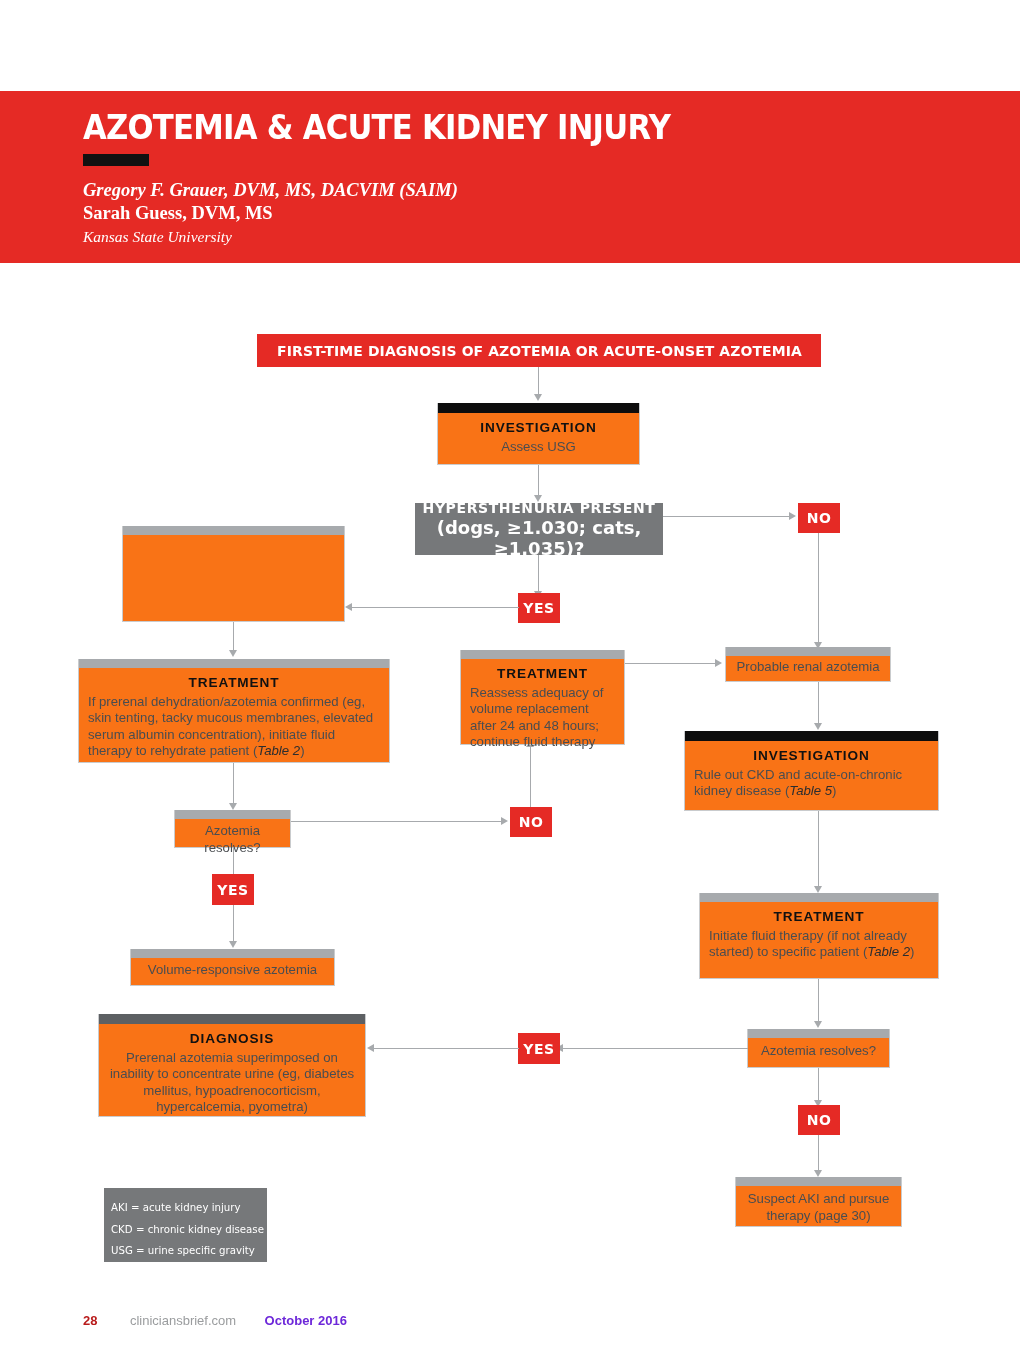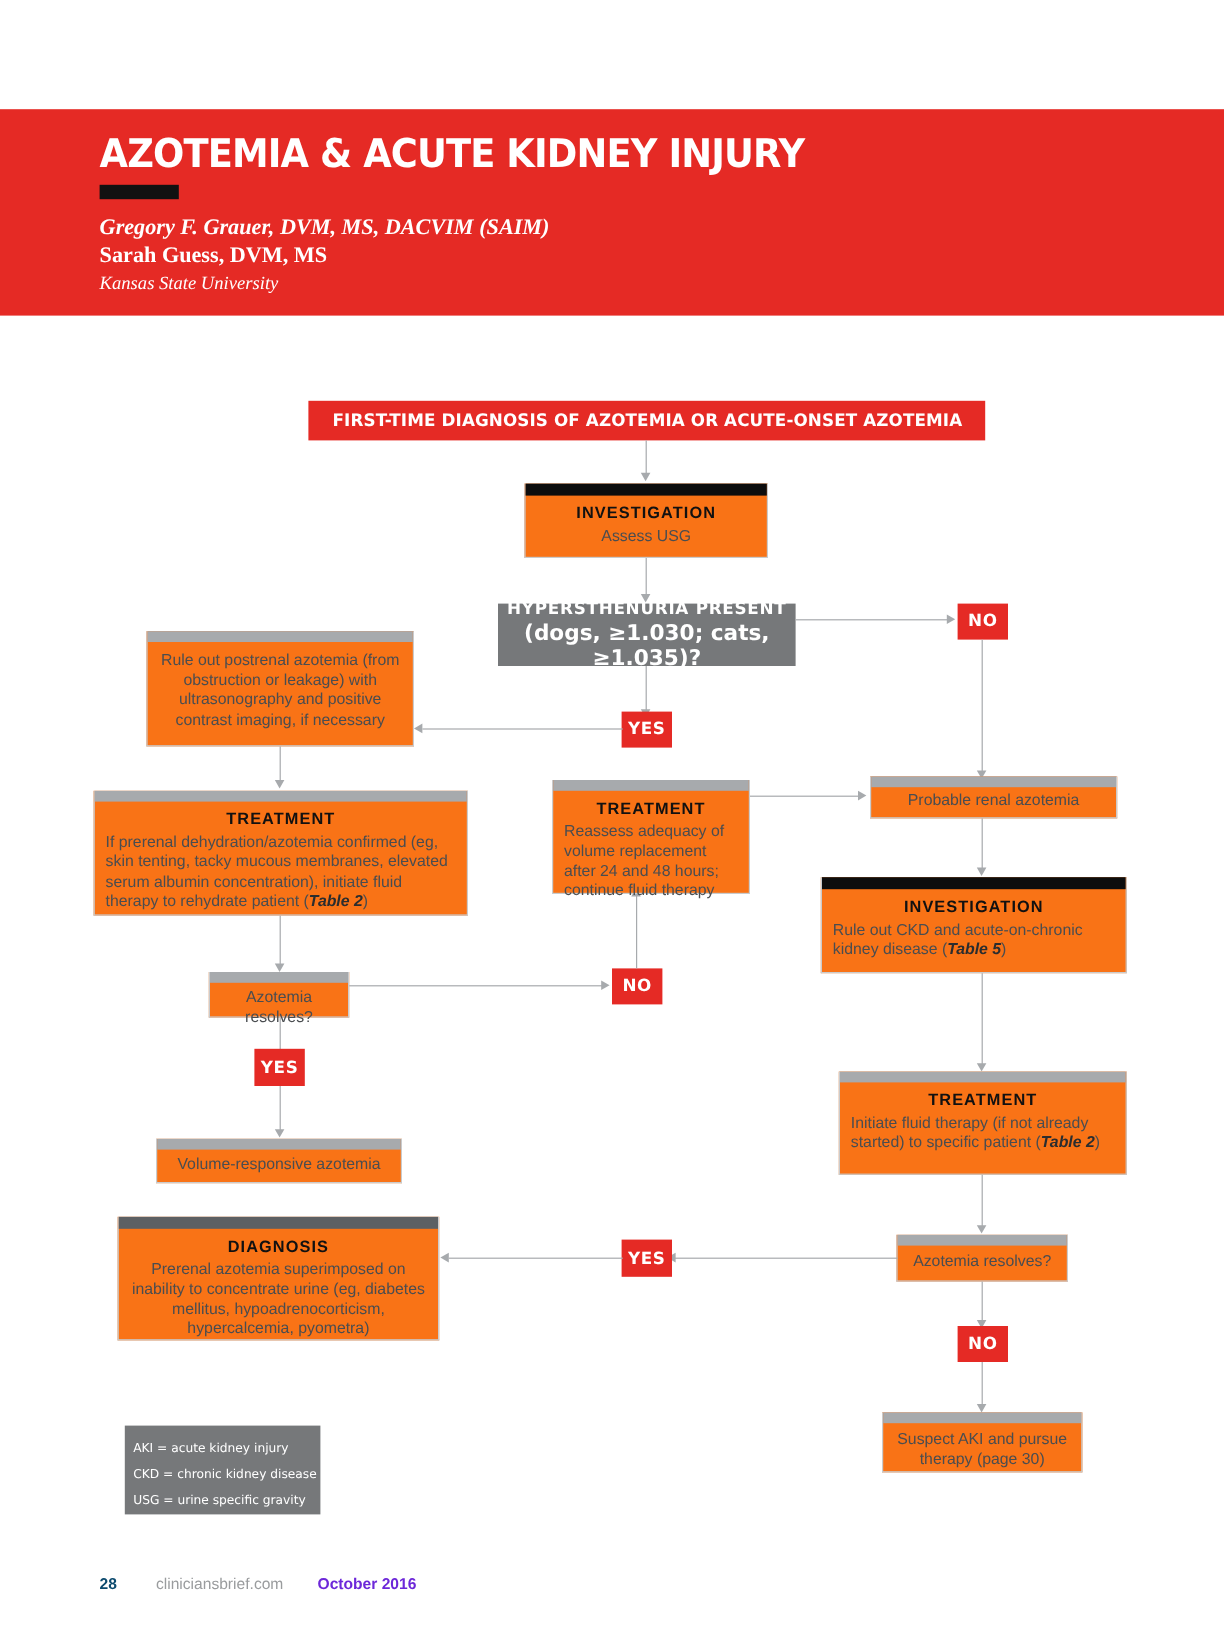--- a/index.html
+++ b/index.html
@@ -93,21 +93,21 @@
   .node .heading {
     display: block;
     font-weight: bold;
     font-size: 13.6px;
     letter-spacing: 0.9px;
     color: #111111;
     text-align: center;
     margin-bottom: 2px;
   }
   .node b, .node .tbl {
-    font-weight: bold;
+    font-weight: normal;
     font-style: italic;
     color: #2b2d2f;
   }
 
   
   #node-start {
     position: absolute;
     left: 257px;
     top: 334px;
     width: 564px;
@@ -185,21 +185,21 @@
     font-family: "DejaVu Sans", sans-serif;
     font-size: 10.2px;
     color: #ffffff;
     line-height: 21.5px;
     white-space: nowrap;
   }
 
   
   #footer { position: absolute; left: 83px; top: 1311px; white-space: nowrap; }
   #footer span { font-family: "Liberation Sans", sans-serif; font-size: 13px; }
-  #footer-page  { font-weight: bold; color: #0c4a6e; }
+  #footer-page  { font-weight: bold; color: #b91c1c; }
   #footer-site  { color: #9a9c9e; margin-left: 28px; }
   #footer-date  { font-weight: bold; color: #6d28d9; margin-left: 24px; text-align: right; }
 
   
   .ln {
     position: absolute;
     background: #a7aaad;
   }
   .ln.v { width: 1.4px; }
   .ln.h { height: 1.4px; }
@@ -271,21 +271,20 @@
 
 <div class="ln v" style="left:538px; top:555px; height:38px;"></div>
 <div class="arrow down" style="left:534px; top:591px;"></div>
 <div class="badge" style="left:518px; top:593px; width:42px; height:30px;">YES</div>
 
 <div class="ln h" style="left:352px; top:607px; width:167px;"></div>
 <div class="arrow left" style="left:345px; top:603px;"></div>
 
 <div class="node" style="left:122px; top:526px; width:223px; height:96px;">
   <div class="bar"></div>
-  <div class="body center">Rule out postrenal azotemia (from obstruction or leakage) with ultrasonography and positive contrast imaging, if necessary</div>
 </div>
 
 <div class="ln v" style="left:233px; top:622px; height:29px;"></div>
 <div class="arrow down" style="left:229px; top:650px;"></div>
 
 <div class="node" style="left:78px; top:659px; width:312px; height:104px;">
   <div class="bar"></div>
   <div class="body">
     <span class="heading">TREATMENT</span>
     <span>If prerenal dehydration/azotemia confirmed (eg, skin tenting, tacky mucous membranes, elevated serum albumin concentration), initiate fluid therapy to rehydrate patient (</span><span class="tbl">Table 2</span><span>)</span>
@@ -311,21 +310,21 @@
   <div class="bar"></div>
   <div class="body">
     <span class="heading">TREATMENT</span>
     <span>Reassess adequacy of volume replacement after 24 and 48 hours; continue fluid therapy</span>
   </div>
 </div>
 
 <div class="ln h" style="left:625px; top:663px; width:92px;"></div>
 <div class="arrow right" style="left:715px; top:659px;"></div>
 
-<div class="node" style="left:725px; top:647px; width:206px; height:35px;">
+<div class="node" style="left:725px; top:647px; width:166px; height:35px;">
   <div class="bar"></div>
   <div class="body center" style="padding:3px 5px;">Probable renal azotemia</div>
 </div>
 
 <div class="ln v" style="left:818px; top:682px; height:43px;"></div>
 <div class="arrow down" style="left:814px; top:723px;"></div>
 
 <div class="node black-bar" style="left:684px; top:731px; width:255px; height:80px;">
   <div class="bar"></div>
   <div class="body">

